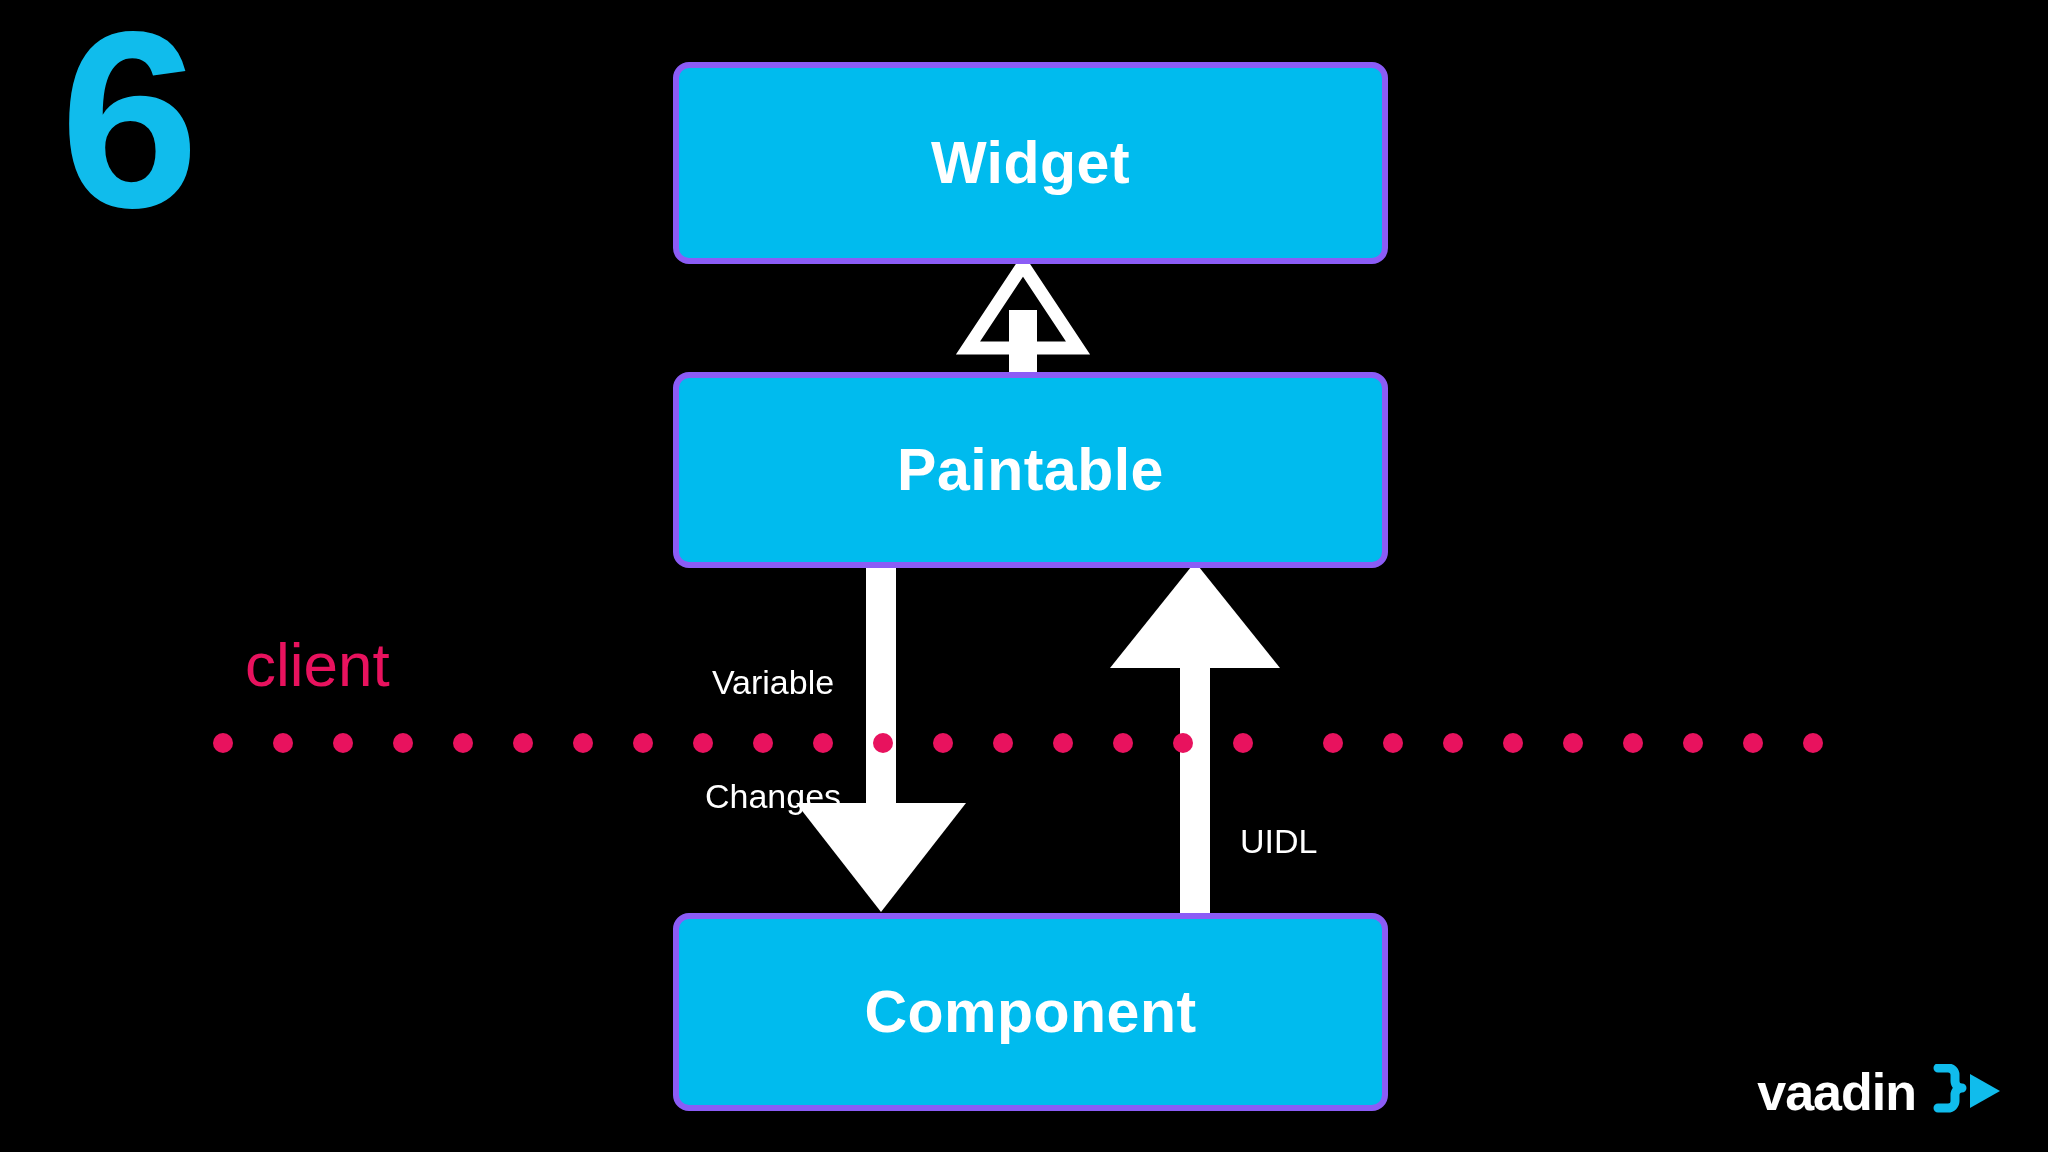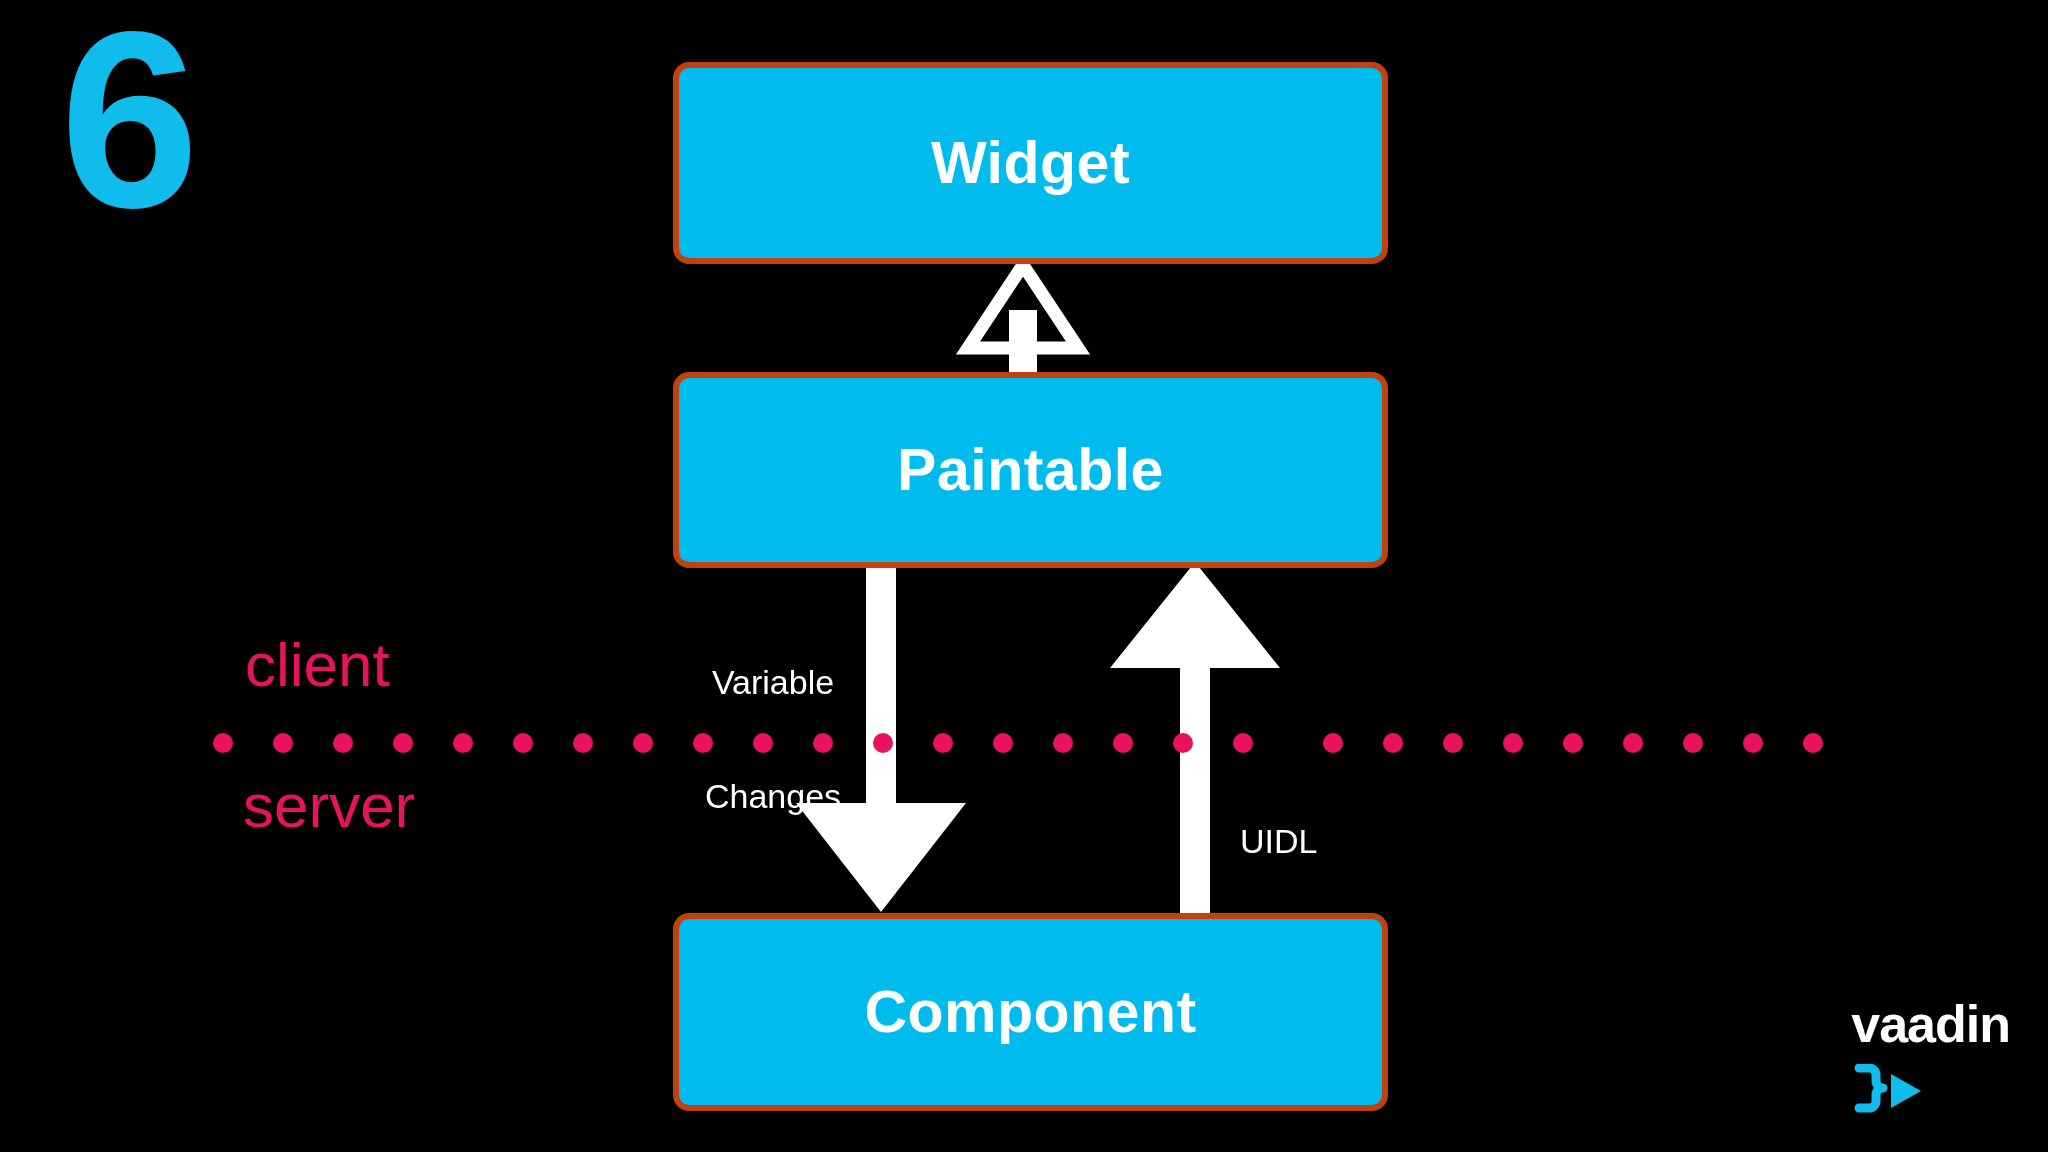--- a/index.html
+++ b/index.html
@@ -30,21 +30,21 @@
     color: #10BCEC;
     line-height: 1;
     letter-spacing: -2px;
     user-select: none;
   }
 
   
   .node-box {
     position: absolute;
     background: #00BBEE;
-    border: 6px solid #c2410c;
+    border: 6px solid #8b5cf6;
     border-radius: 16px;
     box-sizing: border-box;
     display: flex;
     align-items: center;
     justify-content: center;
   }
   .node-label {
     color: #FFFFFF;
     font-weight: bold;
     font-size: 59px;
@@ -103,26 +103,25 @@
     line-height: 1.12;
     text-align: center;
     white-space: pre;
   }
   #label-variable-changes { left: 648px; top: 587px; width: 250px; }
   #label-uidl { left: 1240px; top: 822px; text-align: right; }
 
   
   .logo {
     position: absolute;
-    right: 38px;
+    right: 44px;
     bottom: 32px;
     display: flex;
-    align-items: flex-start;
+    align-items: center;
     gap: 14px;
-    flex-direction: column;
   }
   .logo-word {
     color: #FFFFFF;
     font-size: 52px;
     font-weight: bold;
     letter-spacing: -1px;
     line-height: 1;
   }
   .logo-mark { display: block; }
 </style>
@@ -194,21 +193,20 @@
       <span class="divider-dot" style="left: 1230px; background: rgb(232, 18, 94);"></span>
       <span class="divider-dot" style="left: 1290px; background: rgb(232, 18, 94);"></span>
       <span class="divider-dot" style="left: 1350px; background: rgb(232, 18, 94);"></span>
       <span class="divider-dot" style="left: 1410px; background: rgb(232, 18, 94);"></span>
       <span class="divider-dot" style="left: 1470px; background: rgb(232, 18, 94);"></span>
       <span class="divider-dot" style="left: 1530px; background: rgb(232, 18, 94);"></span>
       <span class="divider-dot" style="left: 1590px; background: rgb(232, 18, 94);"></span>
     </div>
 
   <div class="side-label" id="label-client">client</div>
-  <div class="side-label" id="label-server">server</div>
 
   <div class="logo">
     <span class="logo-word">vaadin</span>
     <svg class="logo-mark" width="74" height="56" viewBox="0 0 74 56" xmlns="http://www.w3.org/2000/svg">
       <path d="M8 4 h10 a7 7 0 0 1 7 7 v6 a7 7 0 0 0 7 7 a7 7 0 0 0 -7 7 v6 a7 7 0 0 1 -7 7 h-10" fill="none" stroke="#10BCEC" stroke-width="9" stroke-linecap="round" stroke-linejoin="round"></path>
       <path d="M40 10 L70 27 L40 44 Z" fill="#10BCEC"></path>
     </svg>
   </div>
 
 </div>

